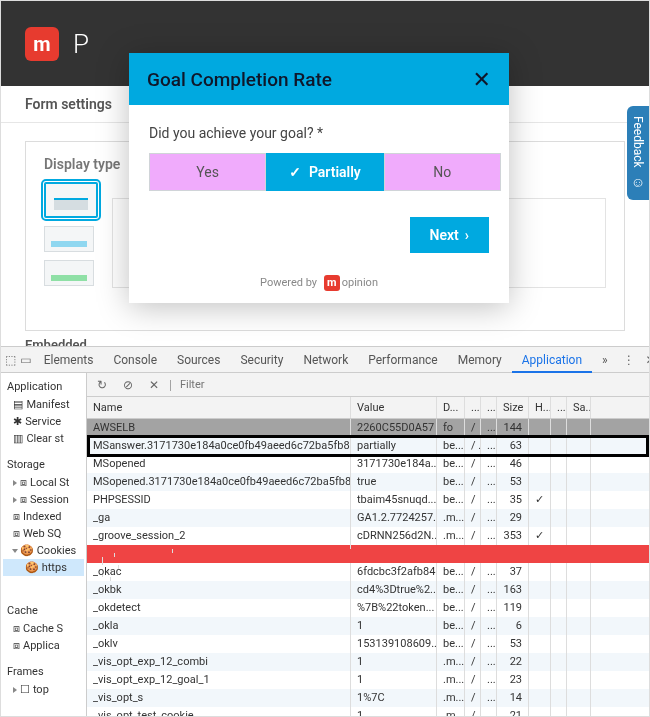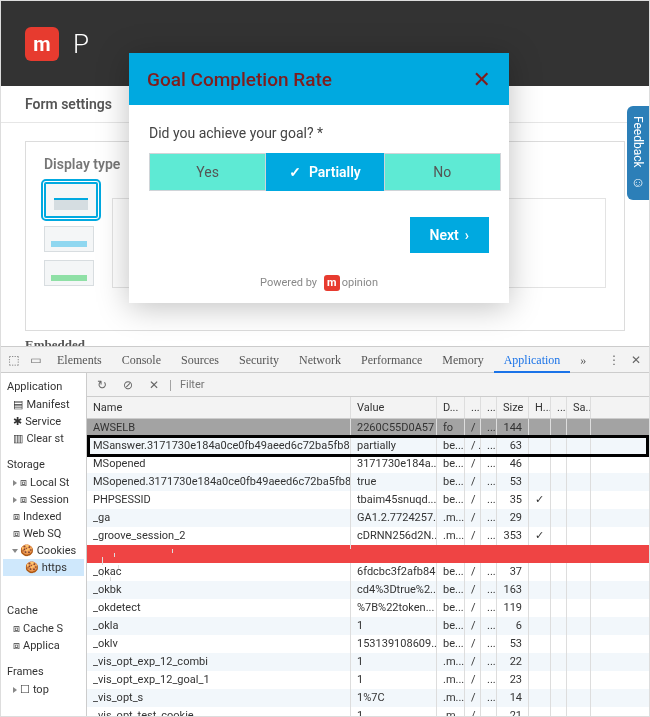--- a/index.html
+++ b/index.html
@@ -13,46 +13,46 @@
   .form-settings { padding: 10px 24px; color: #555; font-size: 14px; font-weight: 600; border-bottom: 1px solid #e6e6e6; }
   .display-box { margin: 18px 24px 0 24px; border: 1px solid #dcdcdc; height: 190px; padding: 14px 18px; }
   .display-label { color: #777; font-size: 14px; font-weight: 600; margin-bottom: 10px; }
   .disp-thumb { width: 54px; height: 36px; border: 2px solid #00a9e0; background: #f4f6f7; border-radius: 2px; position: relative; }
   .disp-thumb.sel { outline: 2px solid #00a9e0; outline-offset: 1px; }
   .disp-thumb .inner { position: absolute; left: 8px; right: 8px; bottom: 6px; height: 12px; background: #d5dde1; border-top: 2px solid #00a9e0; }
   .disp-big { margin-top: 16px; border: 1px solid #e3e3e3; height: 90px; width: 100%; }
   .disp-mini { width: 50px; height: 26px; background: #f4f6f7; border: 1px solid #d8dde0; }
   .disp-mini .bar { height: 6px; background: #8fd7f0; margin: 14px 6px 0 6px; }
   .disp-mini.green .bar { background: #8fe0a6; }
-  .embedded-label { font-size: 13px; color: #555; font-weight: 600; margin-left: 24px; margin-top: 6px; font-family: Liberation Serif, serif; }
+  .embedded-label { font-size: 13px; color: #555; font-weight: 600; margin-left: 24px; margin-top: 6px; }
   
   
   .modal { position: absolute; top: 52px; left: 128px; width: 380px; background: #fff; box-shadow: 0 4px 30px rgba(0,0,0,0.25); z-index: 10; }
-  .modal-head { background: #00a9e0; color: #7f1d1d; height: 52px; display: flex; align-items: center; justify-content: space-between; padding: 0 18px; font-size: 19px; font-weight: 500; }
+  .modal-head { background: #00a9e0; color: #0f172a; height: 52px; display: flex; align-items: center; justify-content: space-between; padding: 0 18px; font-size: 19px; font-weight: 500; }
   .modal-close { font-size: 22px; cursor: pointer; font-weight: 300; }
   .modal-body { padding: 20px 8px 10px 20px; }
   .modal-q { font-size: 14px; color: #444; margin-bottom: 12px; }
   .btn-row { display: flex; gap: 0; }
-  .opt-btn { flex: 1; height: 38px; border: 1px solid #d0d4d8; background: #5eead4; color: #555; font-size: 14px; display: flex; align-items: center; justify-content: center; cursor: pointer; }
+  .opt-btn { flex: 1; height: 38px; border: 1px solid #d0d4d8; background: #f0abfc; color: #555; font-size: 14px; display: flex; align-items: center; justify-content: center; cursor: pointer; }
   .opt-btn.sel { background: #00a9e0; color: #fff; border-color: #00a9e0; gap: 8px; font-weight: 600; }
   .opt-btn.sel::before { content: "✓"; font-weight: 700; }
   .modal-actions { display: flex; justify-content: flex-end; padding: 16px 20px 14px 20px; }
   .next-btn { background: #00a9e0; color: #fff; border: none; height: 36px; padding: 0 20px; font-size: 14px; font-weight: 600; display: flex; align-items: center; gap: 6px; cursor: pointer; }
   .modal-foot { text-align: center; padding: 8px 0 12px 0; font-size: 11px; color: #888; }
   .modal-foot .mlogo { display: inline-block; width: 16px; height: 16px; background: #e73b2f; color: #fff; border-radius: 3px; font-size: 11px; font-weight: 700; line-height: 16px; text-align: center; margin: 0 2px 0 4px; vertical-align: middle; }
   
   
   .feedback-tab { position: absolute; right: 0; top: 105px; background: #2c7fb8; color: #fff; font-size: 12px; padding: 10px 4px; border-radius: 6px 0 0 6px; writing-mode: vertical-rl; z-index: 20; cursor: pointer; display: flex; align-items: center; }
   .feedback-tab::after { content: "☺"; writing-mode: horizontal-tb; margin-top: 6px; font-size: 14px; }
   
   
   .devtools { position: absolute; top: 345px; left: 0; right: 0; bottom: 0; border-top: 1px solid #ccc; font-size: 12px; color: #333; }
   .dt-tabs { display: flex; align-items: center; border-bottom: 1px solid #ccc; height: 26px; padding: 0 2px; background: #f3f3f3; }
   .dt-ic { width: 18px; height: 18px; display: flex; align-items: center; justify-content: center; color: #666; margin: 0 2px; cursor: pointer; }
-  .dt-tab { padding: 0 10px; height: 26px; line-height: 26px; cursor: pointer; color: #555; font-family: Liberation Serif, serif; }
+  .dt-tab { padding: 0 10px; height: 26px; line-height: 26px; cursor: pointer; color: #555; }
   .dt-tab.active { border-bottom: 2px solid #1a73e8; color: #1a73e8; }
   .dt-more { margin-left: auto; display: flex; align-items: center; }
   .dt-body { display: flex; height: calc(100% - 26px); }
   .dt-side { width: 86px; border-right: 1px solid #ccc; overflow: hidden; padding: 4px 2px; background: #fff; }
   .side-title { font-size: 11px; color: #333; padding: 3px 4px; }
   .side-item { font-size: 11px; color: #333; padding: 2px 4px 2px 10px; white-space: nowrap; overflow: hidden; display: flex; align-items: center; gap: 3px; }
   .side-item .t { display: inline-block; width: 0; height: 0; border-left: 4px solid #888; border-top: 3px solid transparent; border-bottom: 3px solid transparent; }
   .side-item .t.open { transform: rotate(90deg); }
   .side-item.sel { background: #cfe8fc; }
   .dt-main { flex: 1; display: flex; flex-direction: column; }

